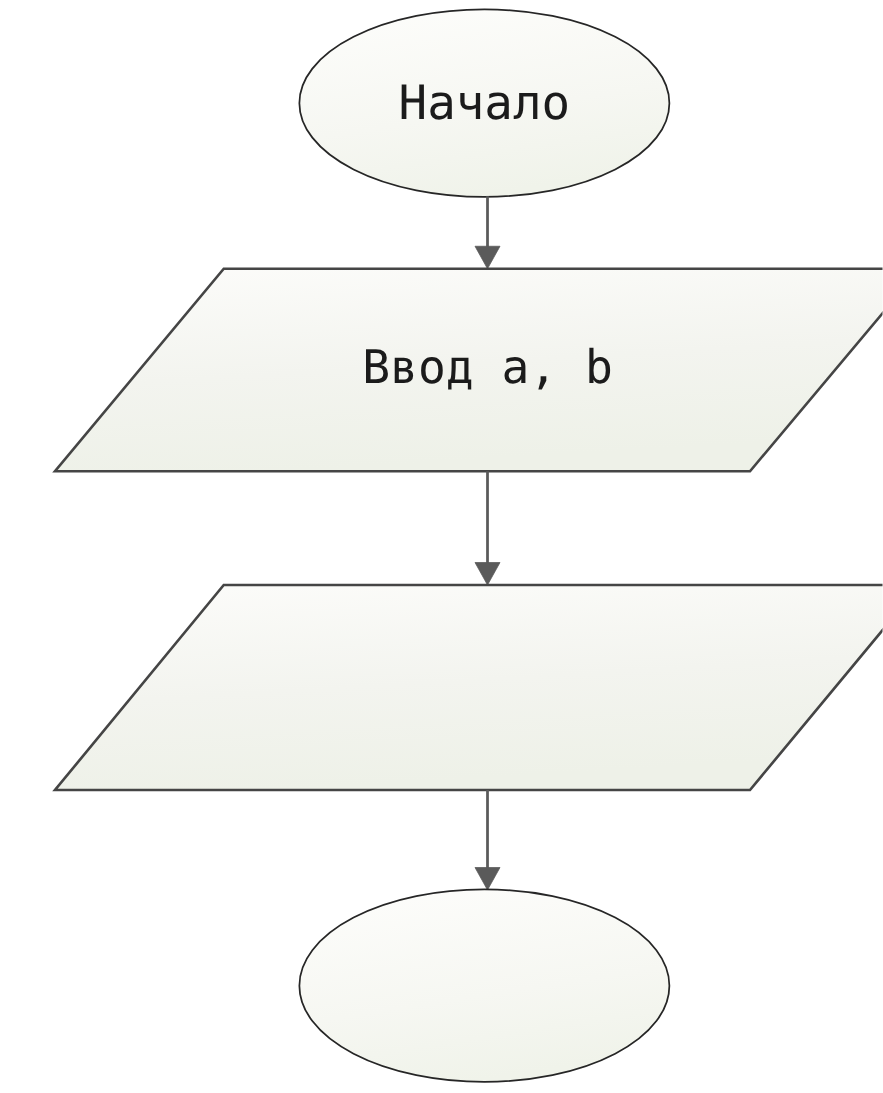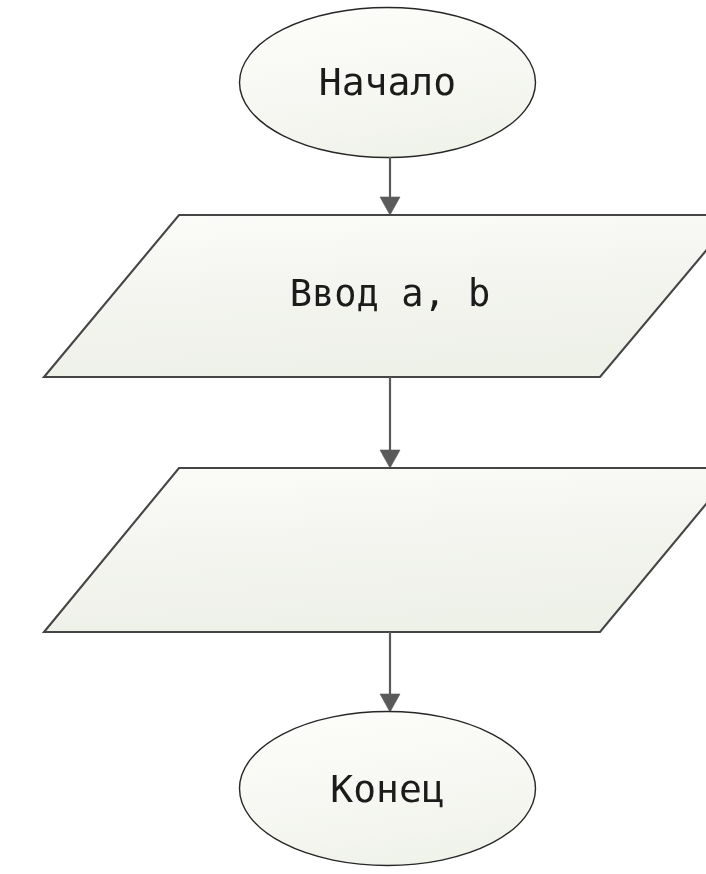--- a/index.html
+++ b/index.html
@@ -109,15 +109,14 @@
     </g>
 
     <ellipse cx="351.5" cy="788.5" rx="148" ry="77" fill="url(#ellipseFill)" stroke="#262626" stroke-width="1.4"></ellipse>
   </svg>
 
   <div id="label-start" class="node-label label-terminator">Начало</div>
 
   <div id="label-input" class="node-label label-io">Ввод a, b</div>
 
 
-  <div id="label-end" class="node-label label-terminator">Конец</div>
 
 </div>
 
 </body></html>

